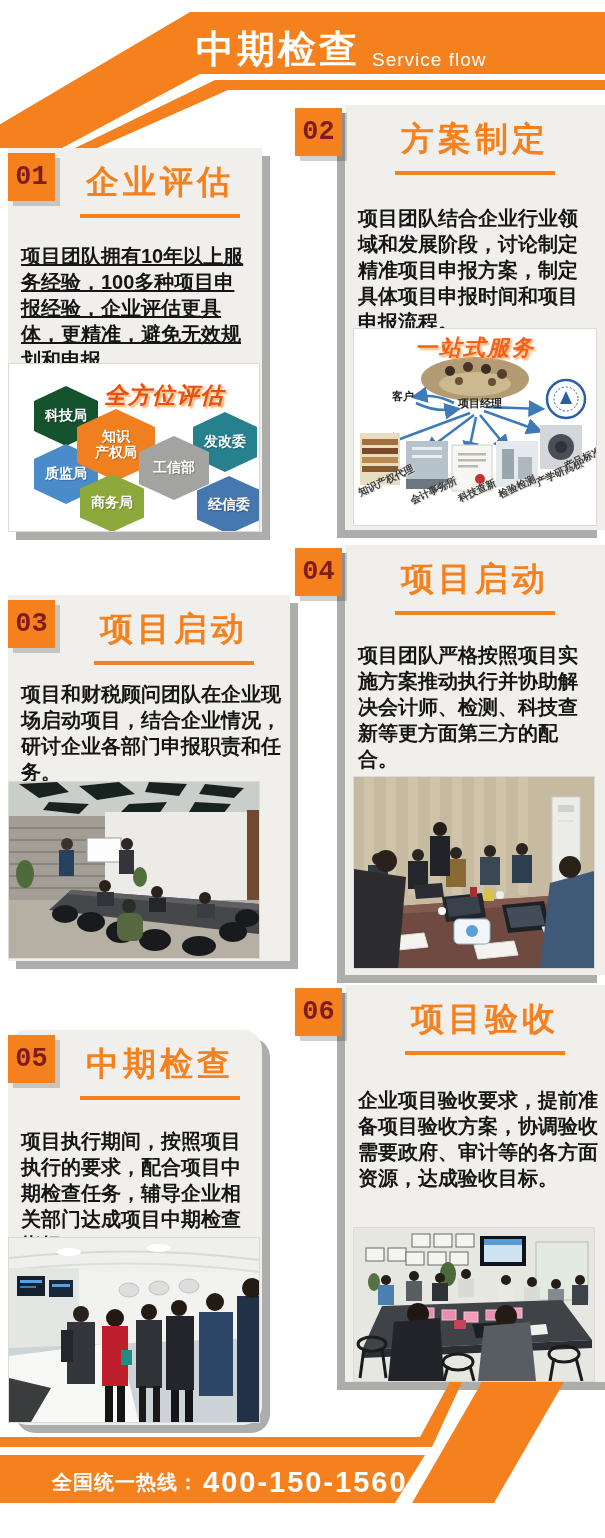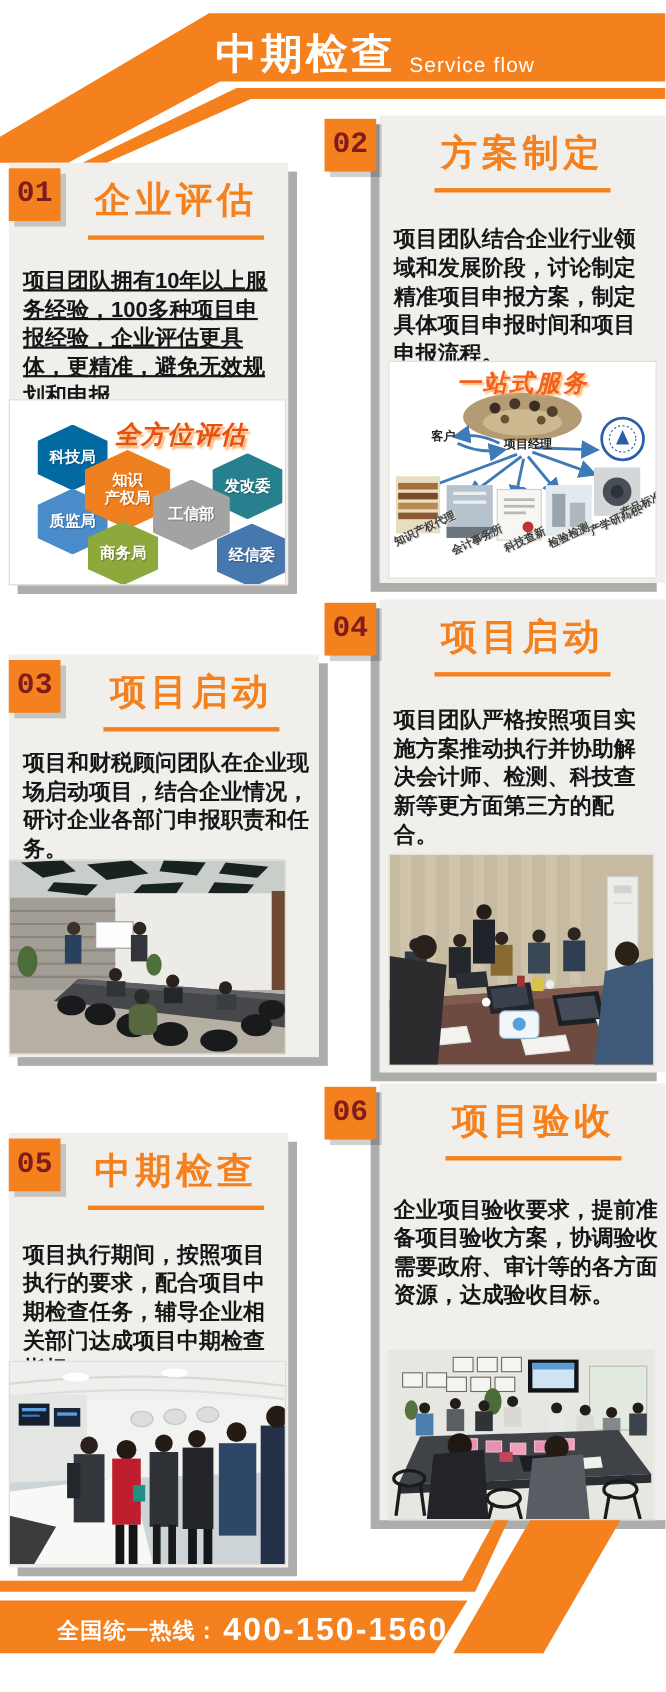--- a/index.html
+++ b/index.html
@@ -34,21 +34,21 @@
   .card-title span{display:inline-block;font-size:33px;font-weight:bold;color:var(--orange);
          letter-spacing:4px;padding:0 6px 9px;border-bottom:4px solid var(--orange);}
   .card-body{position:absolute;left:13px;right:9px;margin:0;font-size:20px;font-weight:bold;
          color:#161616;line-height:1.3;text-align:left;}
   .card-media{position:absolute;background:#fff;border:1px solid #dcdad6;overflow:hidden;}
 
   .c1{left:8px;  top:148px; width:254px;height:384px;}
   .c2{left:345px;top:105px; width:260px;height:425px;}
   .c3{left:8px;  top:595px; width:254px;height:366px;padding-left:28px;}
   .c4{left:345px;top:545px; width:260px;height:430px;}
-  .c5{left:8px;  top:1030px;width:254px;height:395px;}
+  .c5{left:8px;  top:1030px;width:254px;height:395px;border-radius:19px;}
   .c6{left:345px;top:985px; width:260px;height:397px;padding-left:20px;}
   .c1 .card-body{top:95px;text-decoration:underline;}  .c2 .card-body{top:100px;}
   .c3 .card-body{top:86px;}  .c4 .card-body{top:97px;}
   .c5 .card-body{top:98px;}  .c6 .card-body{top:102px;}
   .c1 .card-media{left:0;bottom:0;width:250px;height:167px;}
   .c2 .card-media{left:8px;bottom:4px;width:242px;height:196px;}
   .c3 .card-media{left:0;bottom:2px;width:250px;height:176px;}
   .c4 .card-media{left:8px;bottom:6px;width:240px;height:191px;}
   .c5 .card-media{left:0;bottom:2px;width:250px;height:184px;}
   .c6 .card-media{left:8px;bottom:0;width:240px;height:153px;}
@@ -86,21 +86,21 @@
 
 <section class="card left c1">
   <div class="badge">01</div>
   <div class="card-title">
     <span>企业评估</span>
   </div>
   <p class="card-body">项目团队拥有10年以上服务经验，100多种项目申报经验，企业评估更具体，更精准，避免无效规划和申报。</p>
   <div class="card-media">
     <div class="hexwrap">
       <div class="hexa-title">全方位评估</div>
-      <div class="hex" style="left: 25px; top: 22px; width: 64px; height: 60px; z-index: 1; background-color: #0369a1;">科技局</div>
+      <div class="hex" style="left: 25px; top: 22px; width: 64px; height: 60px; z-index: 1; background-color: #14532d; font-family: Liberation Serif, serif;">科技局</div>
       <div class="hex" style="left: 68px; top: 45px; width: 78px; height: 72px; z-index: 3; background-color: rgb(240, 128, 31);">知识
 产权局</div>
       <div class="hex" style="left: 184px; top: 48px; width: 64px; height: 60px; z-index: 1; background-color: rgb(39, 128, 141);">发改委</div>
       <div class="hex" style="left: 25px; top: 80px; width: 64px; height: 60px; z-index: 2; background-color: rgb(74, 139, 202);">质监局</div>
       <div class="hex" style="left: 130px; top: 72px; width: 70px; height: 64px; z-index: 4; background-color: rgb(163, 163, 161);">工信部</div>
       <div class="hex" style="left: 71px; top: 110px; width: 64px; height: 58px; z-index: 5; background-color: rgb(141, 169, 59);">商务局</div>
       <div class="hex" style="left: 188px; top: 112px; width: 64px; height: 58px; z-index: 3; background-color: rgb(70, 119, 174);">经信委</div>
     </div>
   </div>
 </section>

